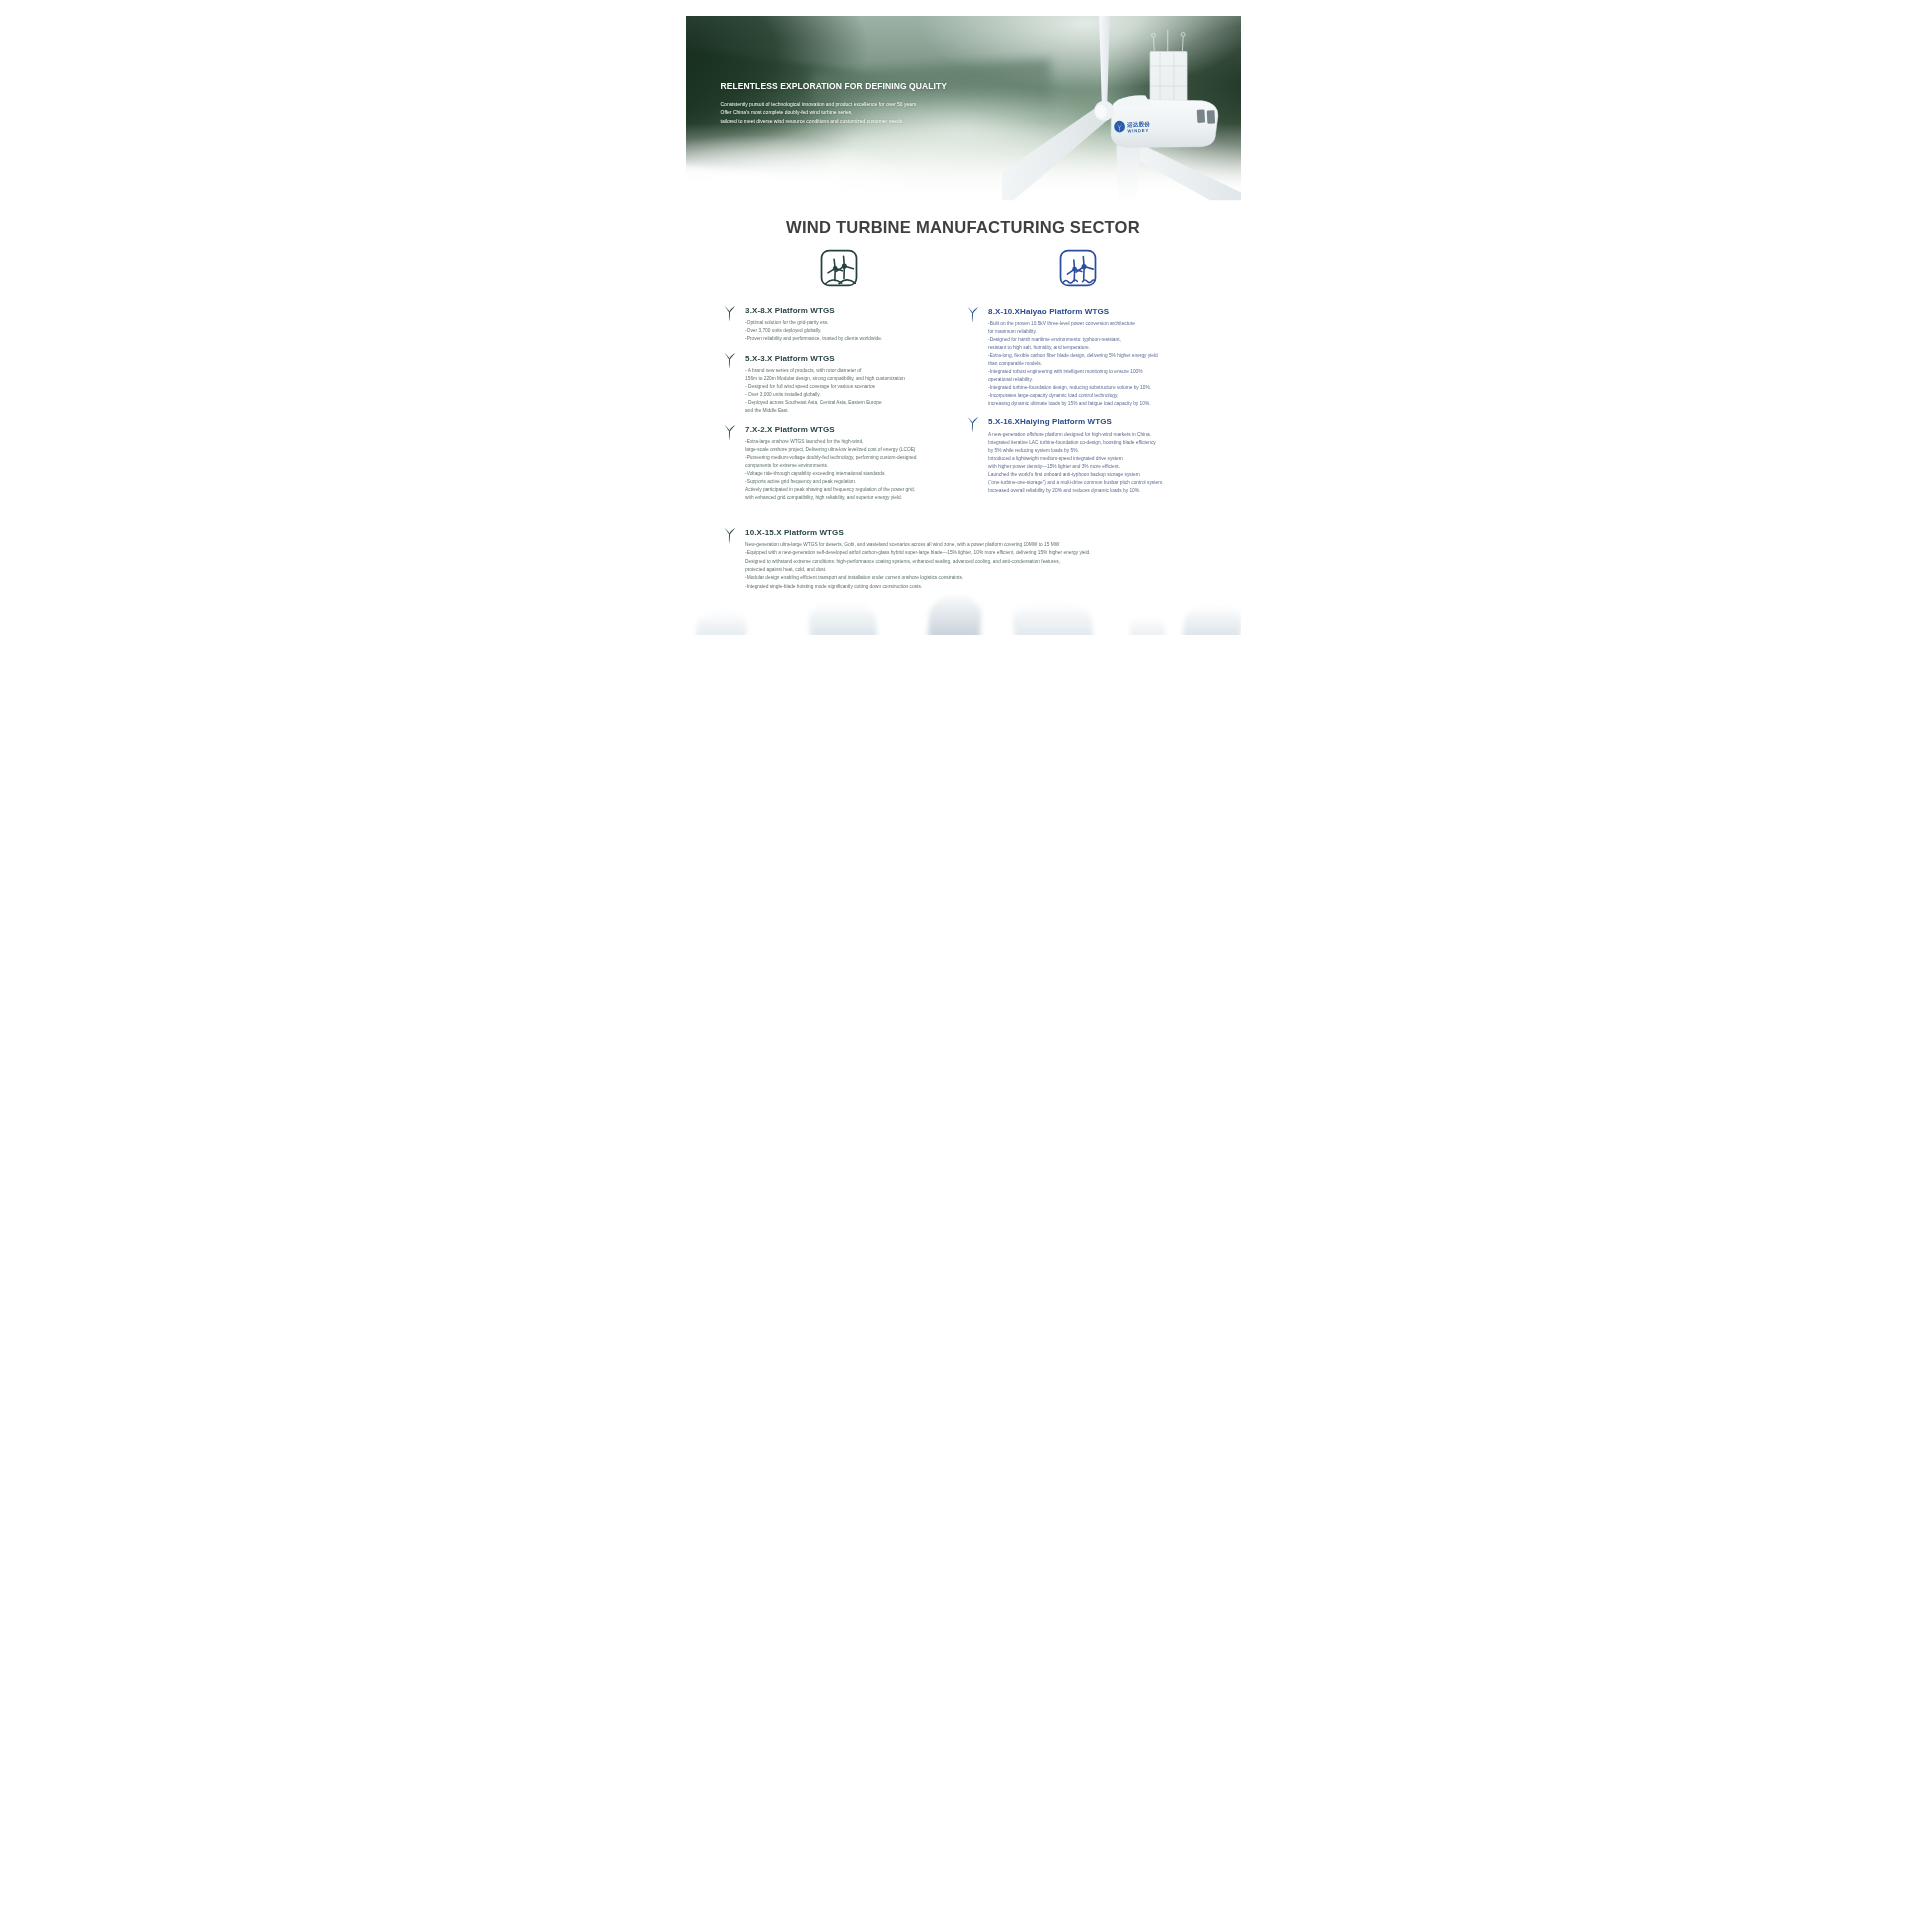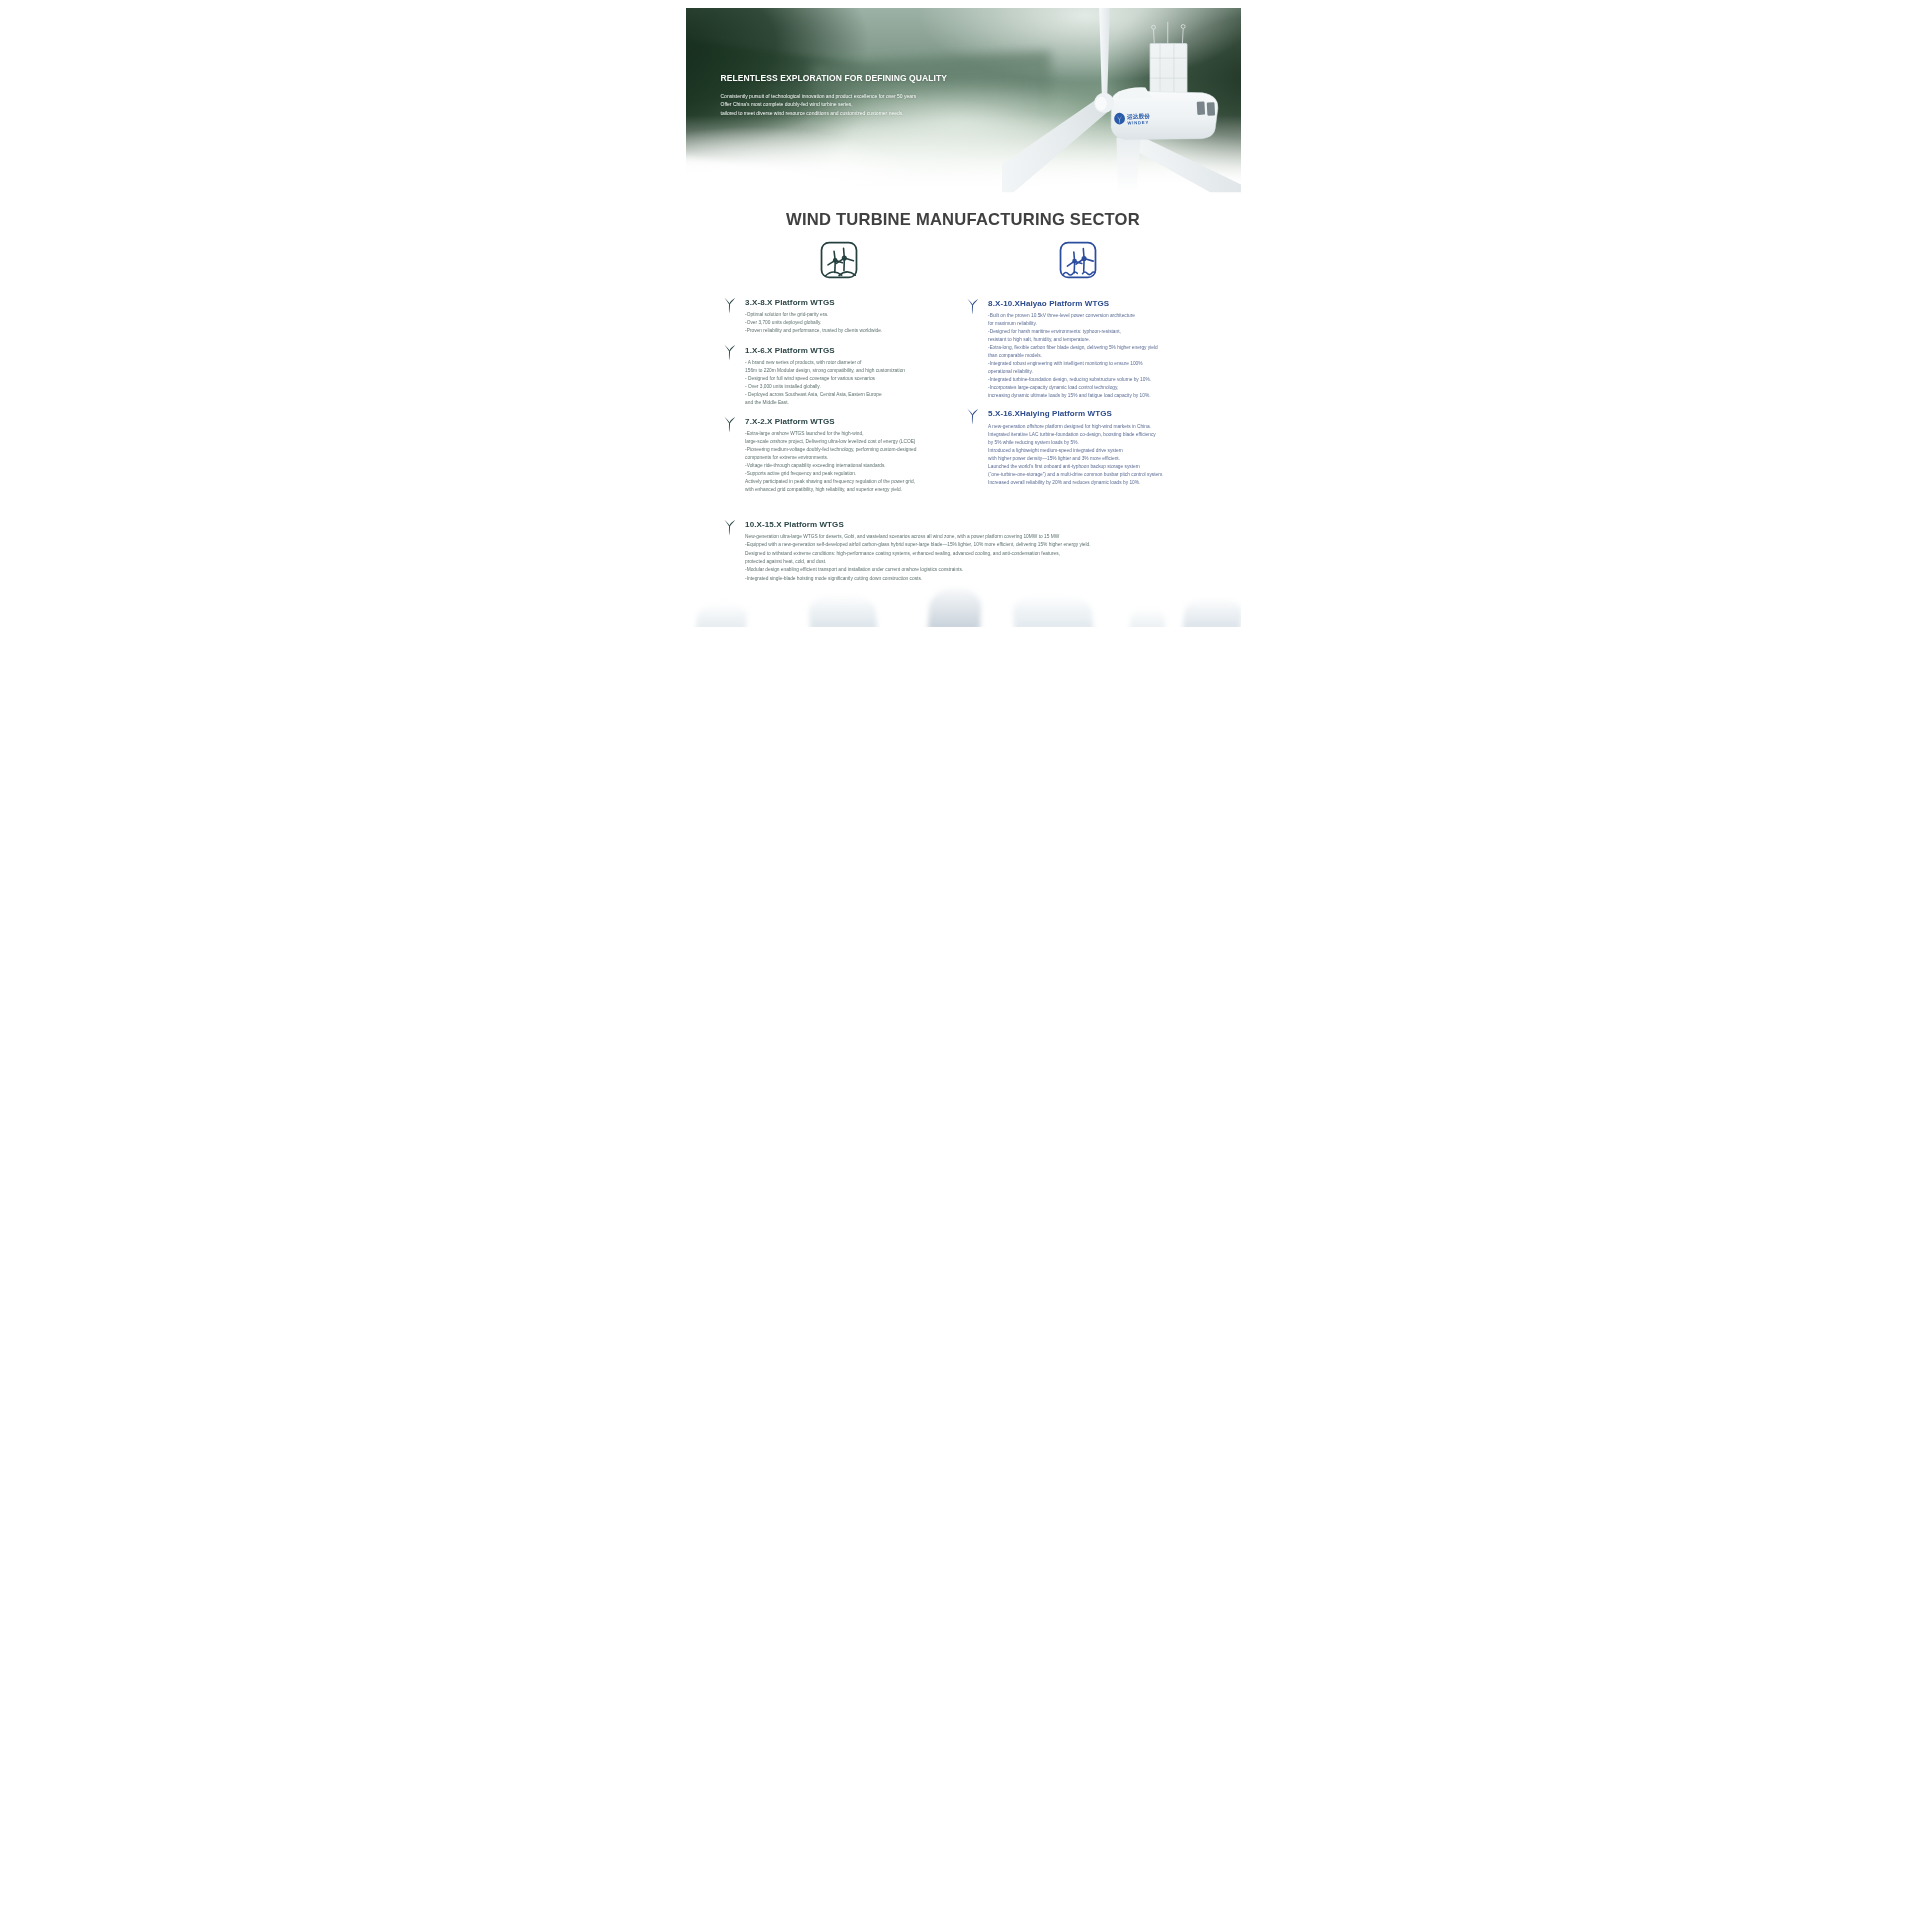--- a/index.html
+++ b/index.html
@@ -1,18 +1,18 @@
 <!DOCTYPE html>
 <html style="font-size:6.2px"><head>
 <meta charset="utf-8">
 <style>
   * { margin:0; padding:0; box-sizing:border-box; }
   html,body { background:#ffffff; }
   body { font-family:"Liberation Sans", sans-serif; }
-  .page { position:relative; width:555px; height:619px; margin:8px auto; background:#fff; overflow:hidden; }
+  .page { position:relative; width:555px; height:619px; margin:16px auto; background:#fff; overflow:hidden; }
 
   
   .hero {
     position:absolute; left:0; top:0; width:555px; height:185px; overflow:hidden;
     background:
       radial-gradient(239px 96px at 72% 4%, rgba(231,238,233,.95), rgba(231,238,233,0) 70%),
       radial-gradient(293px 162px at -4% 18%, rgba(17,40,25,.95) 0%, rgba(23,48,31,.8) 38%, rgba(23,48,31,0) 70%),
       radial-gradient(216px 146px at 103% 38%, rgba(26,46,31,.92) 0%, rgba(30,52,35,.7) 42%, rgba(30,52,35,0) 72%),
       radial-gradient(347px 139px at 38% 96%, rgba(233,240,232,.95), rgba(233,240,232,0) 65%),
       linear-gradient(180deg,#9db2a6 0%,#8aa193 18%,#74907e 38%,#86a18c 55%,#b7c8b8 72%,#e6ece5 86%,#ffffff 100%);
@@ -203,21 +203,21 @@
 -Over 3,700 units deployed globally.
 -Proven reliability and performance, trusted by clients worldwide.</div>
       </div>
     </div>
 
     <div class="platform">
       <svg class="blade-mark" viewBox="0 0 34 48">
         <path fill="#2b4546" d="M1,1 C9,9 13.5,12.5 16,18 C18.5,12 23.5,8.5 33,1.5 C25.5,11 20.5,14.5 17.8,20 C17.2,28 16.8,37 15.2,47.5 C14.2,37.5 14.3,27.5 15.1,20.5 C11.8,15 6.6,8.2 1,1 Z"></path>
       </svg>
       <div class="p-content">
-        <div class="p-heading">1.X-6.X Platform WTGS</div>
+        <div class="p-heading">5.X-3.X Platform WTGS</div>
         <div class="p-body">- A brand new series of products, with rotor diameter of
 156m to 220m Modular design, strong compatibility, and high customization
 - Designed for full wind speed coverage for various scenarios
 - Over 3,000 units installed globally.
 - Deployed across Southeast Asia, Central Asia, Eastern Europe
 and the Middle East.</div>
       </div>
     </div>
 
     <div class="platform">

